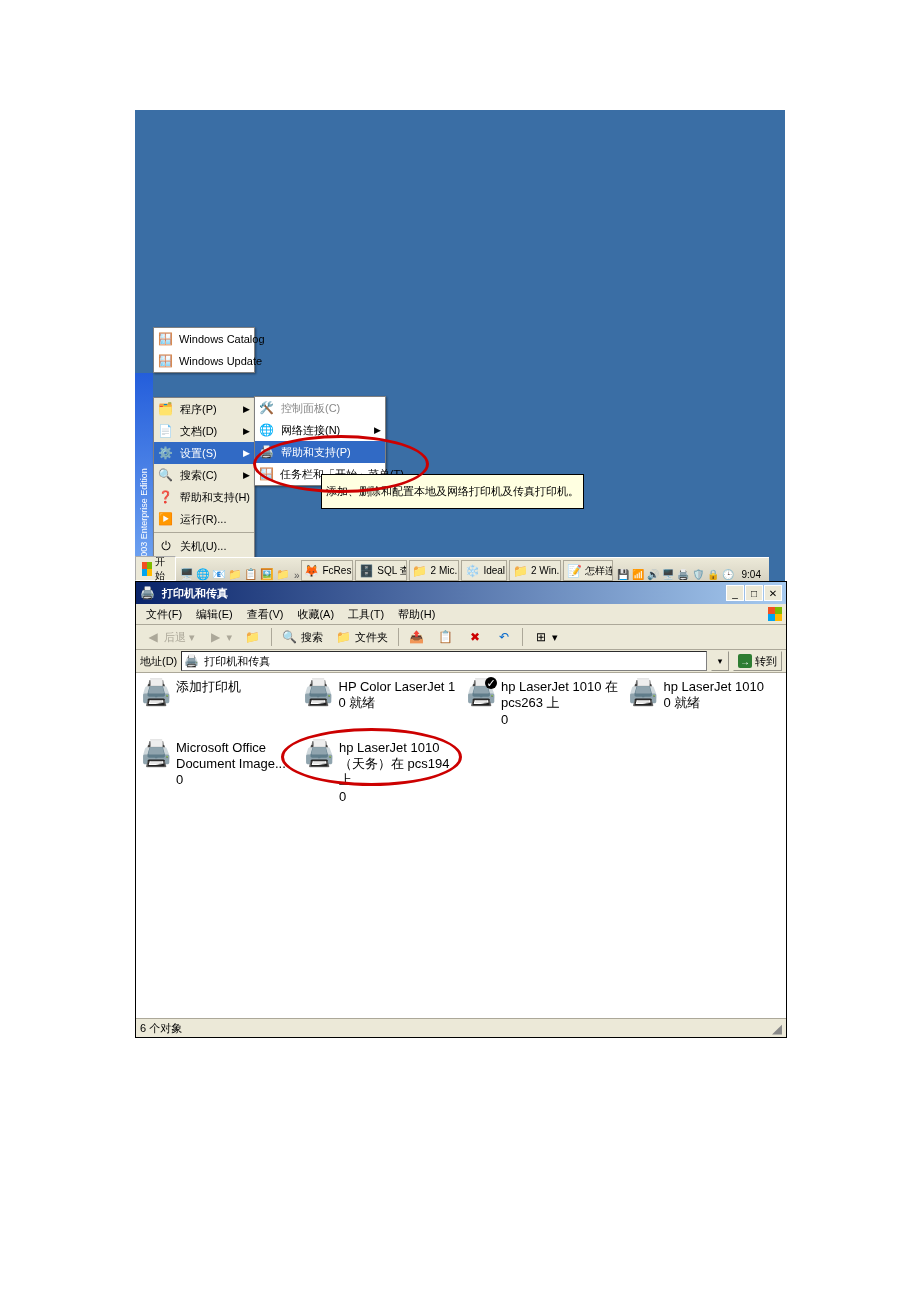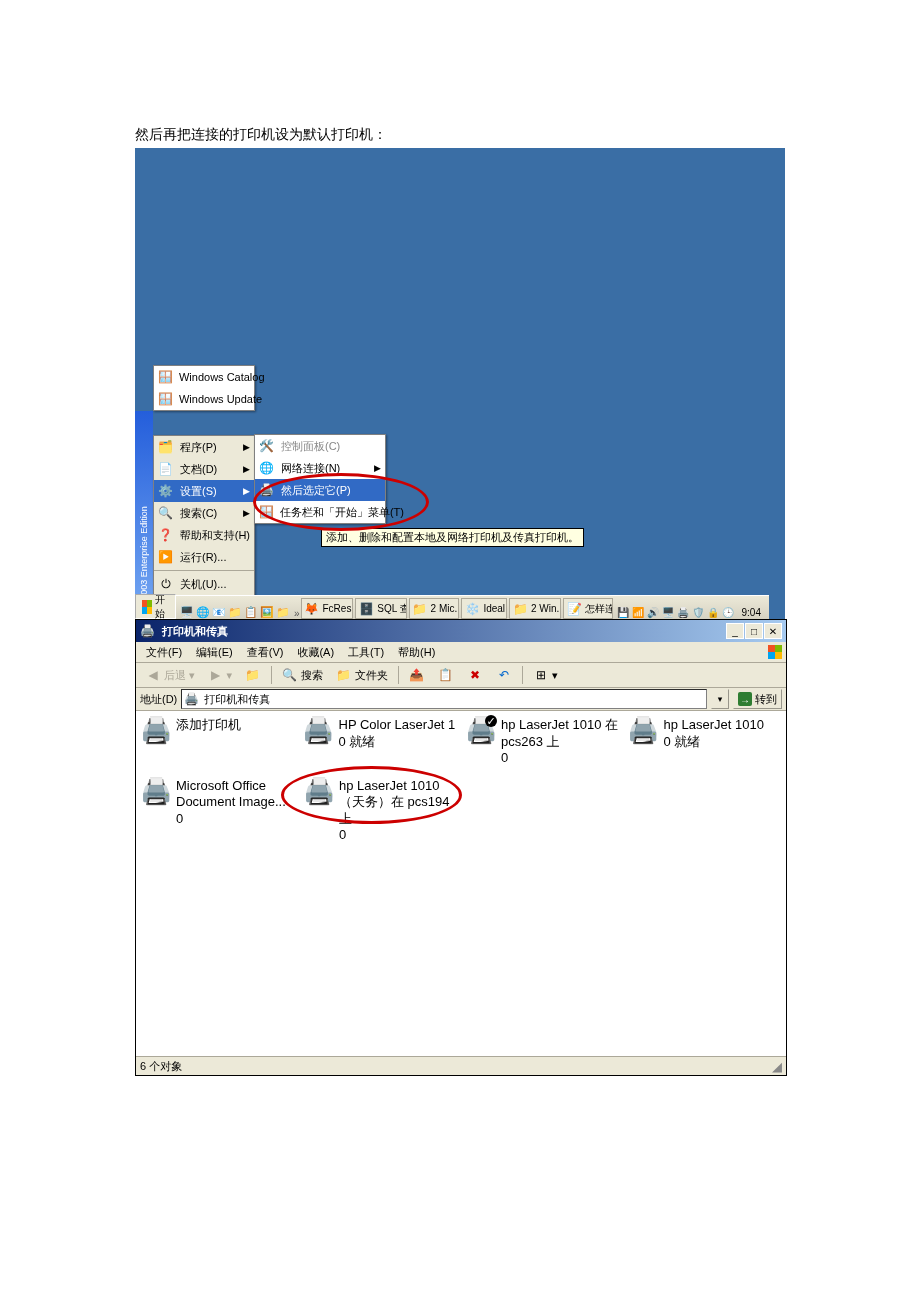--- a/index.html
+++ b/index.html
@@ -81,21 +81,21 @@
     left: 119px; bottom: 95px;
     width: 130px;
     background: #fff;
     border: 1px solid #808080;
     box-shadow: 1px 1px 2px rgba(0,0,0,.4);
   }
   .tooltip {
     position: absolute;
     left: 186px; bottom: 72px;
     background: #ffffe1; border: 1px solid #000;
-    padding: 1px 4px; font-size: 11px;
+    padding: 9px 4px; font-size: 11px;
   }
   .ellipse1 {
     position: absolute;
     left: 118px; bottom: 88px;
     width: 170px; height: 52px;
     border: 3px solid #c00;
     border-radius: 50%;
     pointer-events: none;
   }
 
@@ -212,21 +212,20 @@
     height:18px;border-top:1px solid #aca899;background:#ece9d8;
     display:flex;align-items:center;padding:0 4px;font-size:11px;
     position:relative;
   }
   .grip{margin-left:auto;font-size:13px;color:#888}
 </style>
 </head>
 <body>
 
 <div class="page">
-  <p class="instr">然后再把连接的打印机设为默认打印机：</p>
 
   <div class="shot1">
     <div class="sideband">
       <span class="sideband-text">Windows Server 2003 Enterprise Edition</span>
     </div>
 
     <div class="topcol">
       <div class="mitem">
         <span class="ico">🪟</span>
         <span>Windows Catalog</span>
@@ -278,21 +277,21 @@
         <span class="ico">🛠️</span>
         <span>控制面板(C)</span>
       </div>
       <div class="mitem">
         <span class="ico">🌐</span>
         <span>网络连接(N)</span>
         <span class="tri">▶</span>
       </div>
       <div class="mitem-sel">
         <span class="ico">🖨️</span>
-        <span>然后选定它(P)</span>
+        <span>帮助和支持(P)</span>
       </div>
       <div class="mitem">
         <span class="ico">🪟</span>
         <span>任务栏和「开始」菜单(T)</span>
       </div>
     </div>
 
     <div class="tooltip">添加、删除和配置本地及网络打印机及传真打印机。</div>
     <div class="ellipse1"></div>
 

